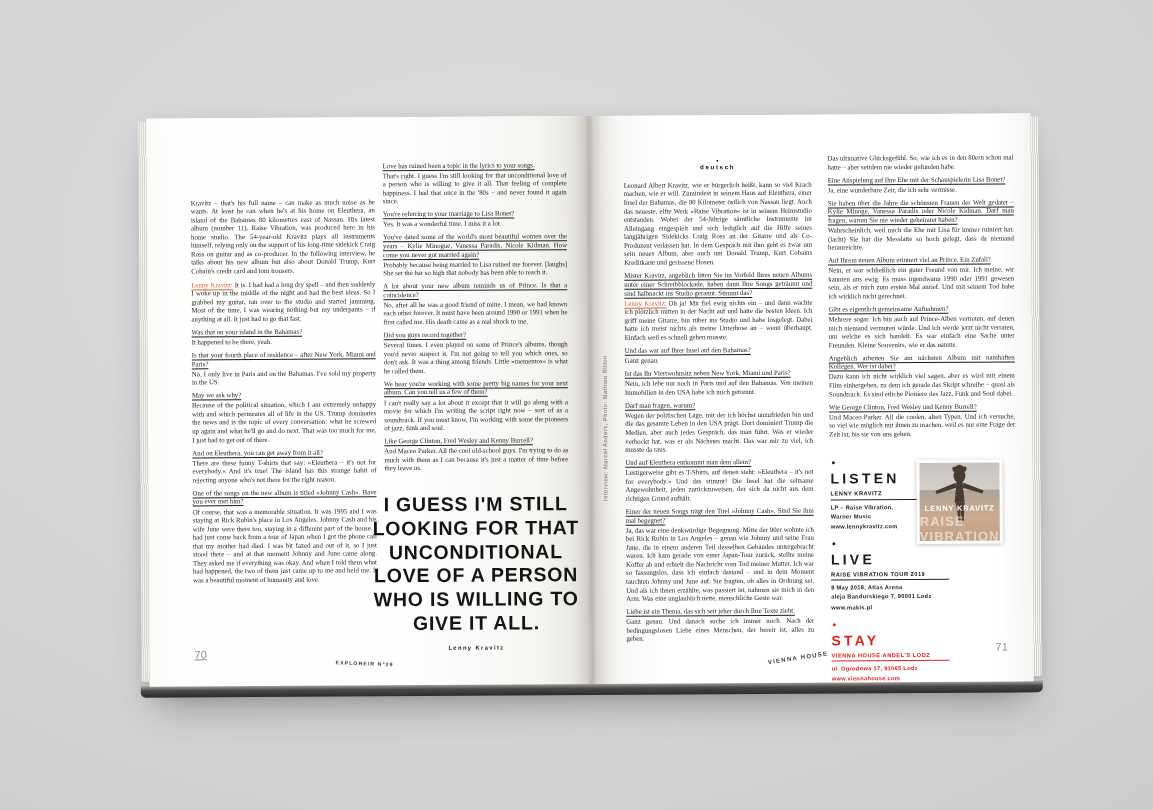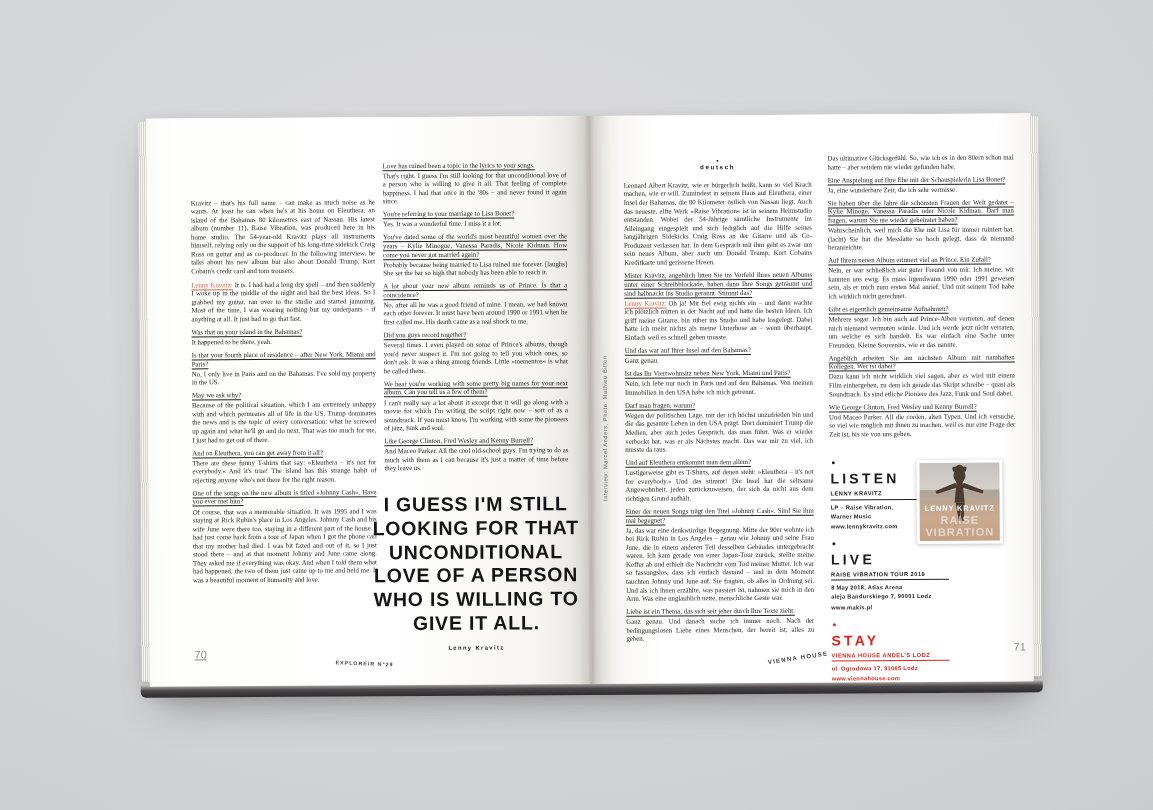--- a/index.html
+++ b/index.html
@@ -62,26 +62,26 @@
 
   
   .album{position:absolute;left:326px;top:346px;width:86px;height:84px;background:#fff;padding:3px;
     box-shadow:0 1px 4px rgba(0,0,0,.25);box-sizing:border-box;}
   .cover{position:relative;width:100%;height:100%;overflow:hidden;
     background:linear-gradient(180deg,#c6c3c2 0%,#d5cfc9 34%,#b4a89d 40%,#bfa globals 0%,#c2a78f 56%,#caa98f 72%,#c4a084 100%);}
   .cover{background:linear-gradient(180deg,#c6c3c2 0%,#d5cfc9 34%,#b0a69c 40%,#c2a78f 56%,#caa98f 72%,#c4a084 100%);}
   .cover svg{position:absolute;left:0;top:0;}
   .cover-artist{position:absolute;left:0;top:52%;width:100%;text-align:center;color:#fff;
     font-family:"Liberation Sans",sans-serif;font-weight:700;font-size:7.5px;letter-spacing:.8px;}
-  .cover-title{position:absolute;left:0;top:66%;width:100%;text-align:center;color:rgba(255,255,255,.55);
-    font-family:"Liberation Sans",sans-serif;font-weight:700;font-size:11px;letter-spacing:1px;}
+  .cover-title{position:absolute;left:0;top:66%;width:100%;text-align:left;color:rgba(255,255,255,.55);
+    font-family:"Liberation Sans",sans-serif;font-weight:700;font-size:13px;letter-spacing:1px;}
 
   .folio{position:absolute;font-family:"Liberation Sans",sans-serif;font-size:11px;color:#8d8d8d;}
   .folio-left{left:45px;top:530px;text-decoration:underline;}
-  .folio-right{left:422px;top:527px;}
+  .folio-right{left:404px;top:527px;}
   .footer-mag{position:absolute;left:186px;top:543px;font-family:"Liberation Sans",sans-serif;
     font-size:5.3px;font-weight:700;letter-spacing:1px;color:#3b3b3b;transform:rotate(2.5deg);}
   .footer-brand{position:absolute;left:176px;top:540px;font-family:"Liberation Sans",sans-serif;
     font-size:6px;font-weight:700;letter-spacing:1.3px;color:#3b3b3b;transform:rotate(-8deg);}
 </style>
 </head>
 <body>
 
 <div class="spread">
   <div class="fore-edge left"></div>

